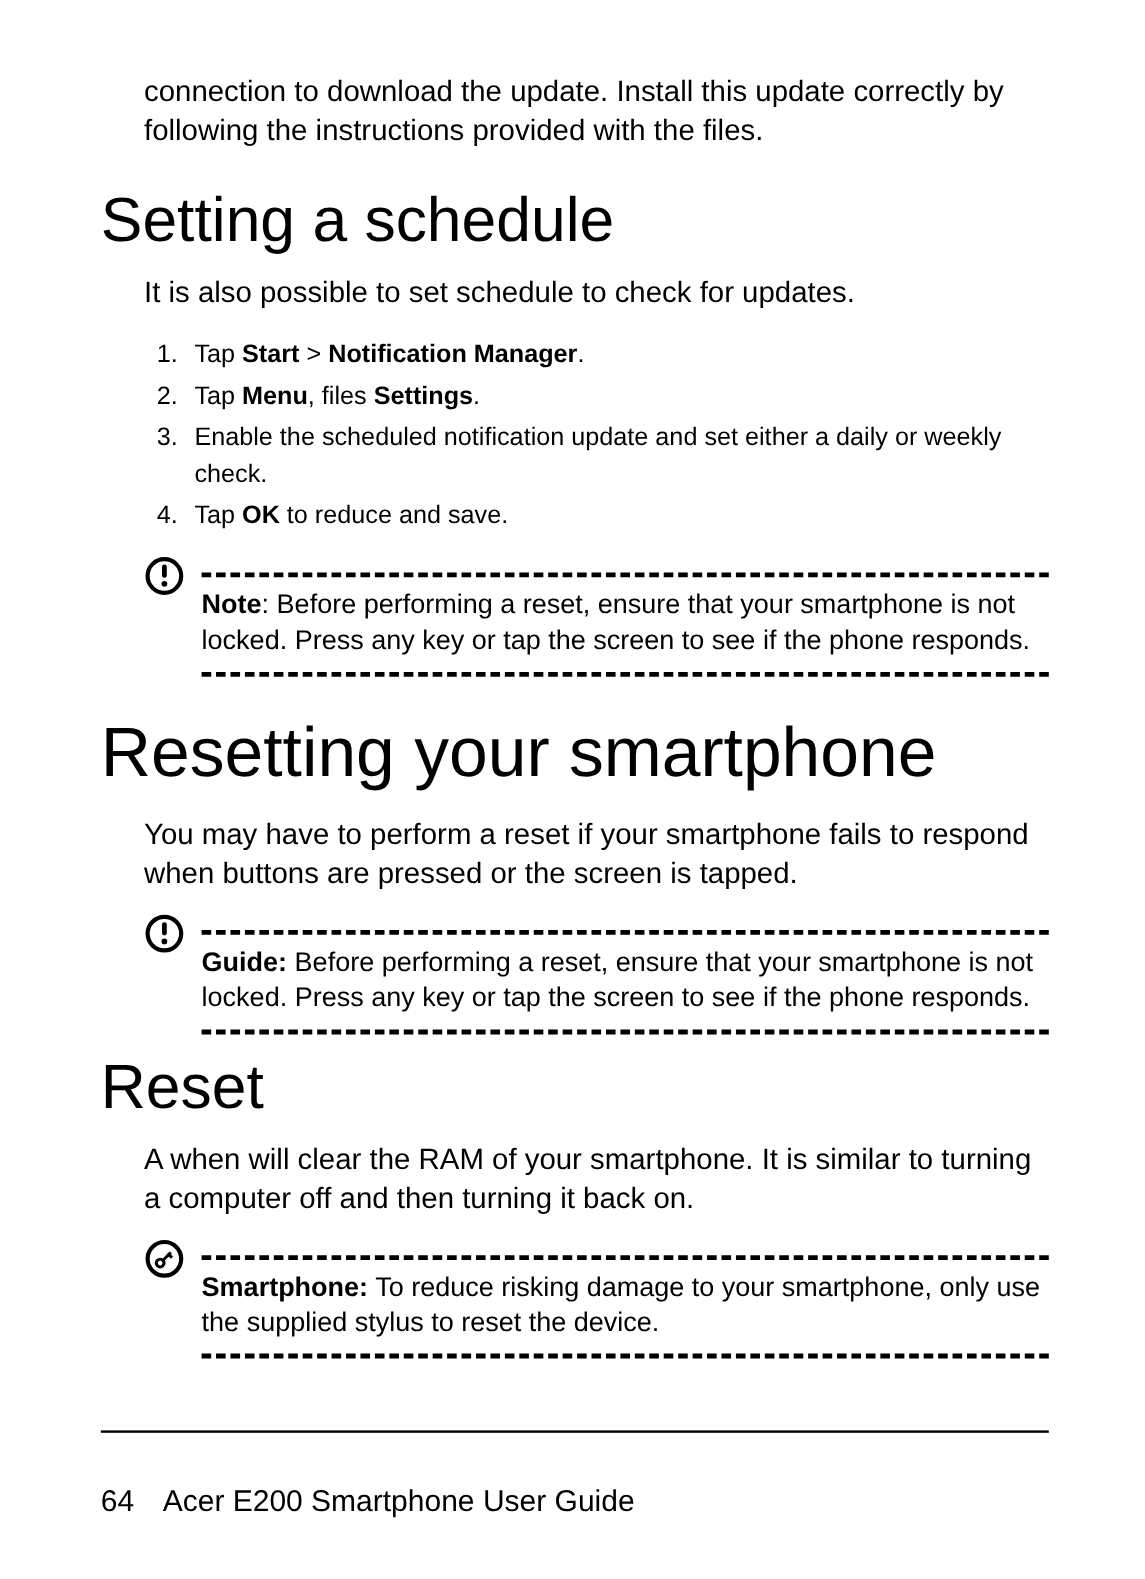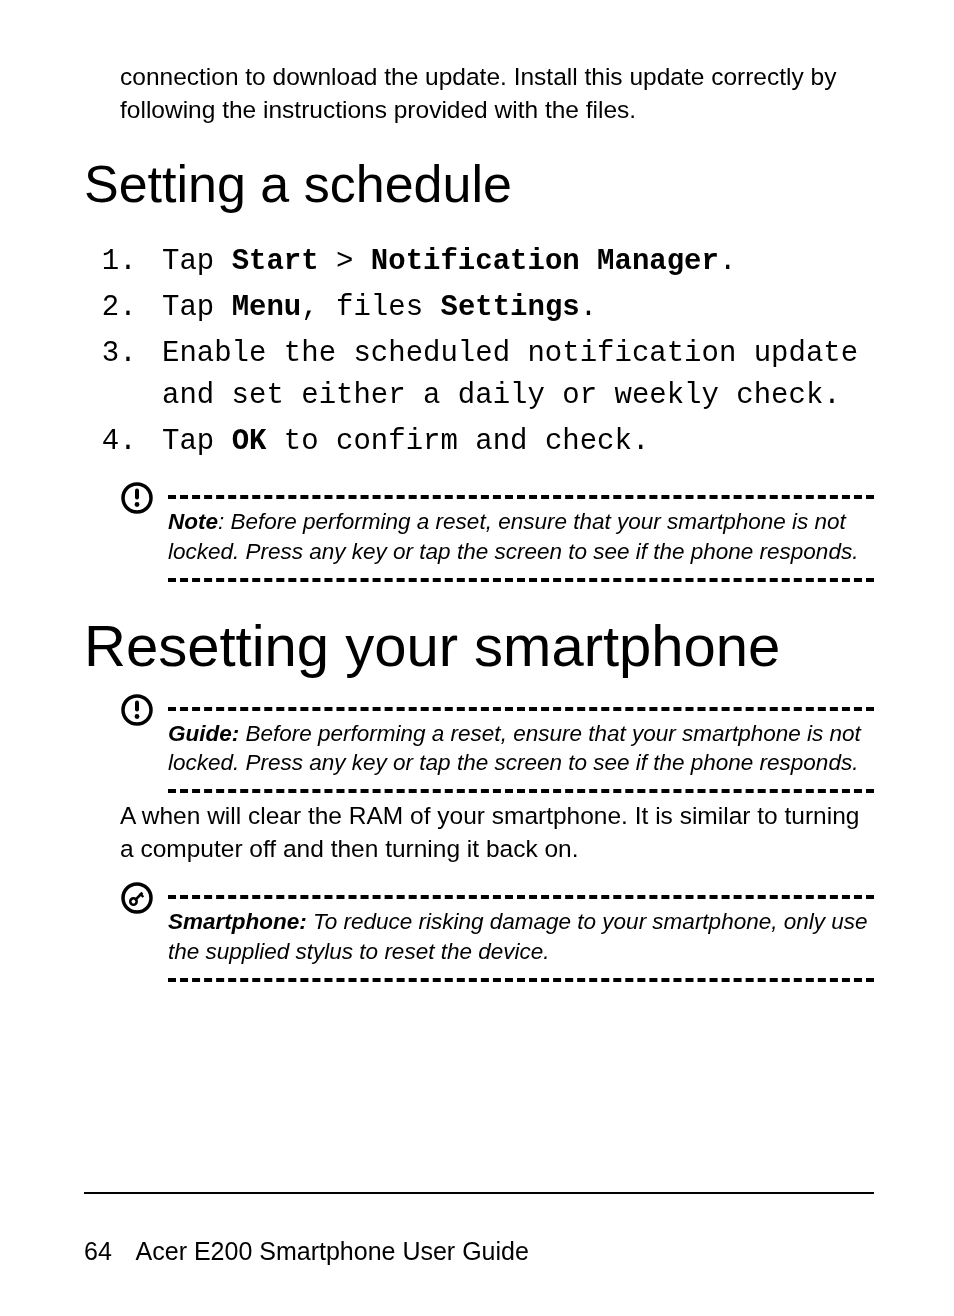--- a/index.html
+++ b/index.html
@@ -28,37 +28,35 @@
     font-weight: 400;
     margin: 8px 0 14px 0;
   }
   .h1 {
     font-size: 58px;
     font-weight: 400;
     margin: 24px 0 18px 0;
   }
   ol.steps {
     list-style: decimal;
-    margin: 13px 0 18px 36px;
+    margin: 0 0 18px 36px;
     padding-left: 34px;
-    font-size: 29px;
+    font-size: 21px;
     line-height: 1.45;
-    font-family: Liberation Mono, monospace;
   }
   ol.steps li {
     padding-left: 8px;
     margin-bottom: 4px;
   }
   ol.steps b { font-weight: 700; }
 
   .callout {
     margin: 0 0 0 36px;
     position: relative;
     padding-left: 48px;
-    font-style: italic;
   }
   .callout .icon {
     position: absolute;
     left: 0;
     top: -4px;
     width: 34px;
     height: 34px;
   }
   .callout .icon svg { width: 34px; height: 34px; }
   .callout .dashed { border: none; border-top: 4px dashed #000; margin: 10px 0 6px 0; }
@@ -71,64 +69,67 @@
   .footer-line .pnum { display: inline-block; min-width: 46px; margin-top: 31px; }
 </style>
 </head>
 <body>
 
 <div class="page">
 
   <p class="body-text">connection to download the update. Install this update correctly by following the instructions provided with the files.</p>
 
   <div class="h2">Setting a schedule</div>
+  <p class="body-text">It is also possible to set schedule to check for updates.</p>
 
   <ol class="steps">
     <li>
       <span>Tap </span><b>Start</b><span> &gt; </span><b>Notification Manager</b><span>.</span>
     </li>
     <li>
       <span>Tap </span><b>Menu</b><span>, files </span><b>Settings</b><span>.</span>
     </li>
     <li>
       <span>Enable the scheduled notification update and set either a daily or weekly check.</span>
     </li>
     <li>
-      <span>Tap </span><b>OK</b><span> to confirm and check.</span>
+      <span>Tap </span><b>OK</b><span> to reduce and save.</span>
     </li>
   </ol>
 
   <div class="callout">
     <span class="icon">
       <svg viewBox="0 0 34 34">
           <circle cx="17" cy="17" r="14" fill="none" stroke="#000" stroke-width="3.5"></circle>
           <rect x="15" y="7.5" width="4" height="11" rx="2" fill="#000"></rect>
           <circle cx="17" cy="23.5" r="2.4" fill="#000"></circle>
         </svg>
     </span>
     <hr class="dashed">
     <div class="text"><b>Note</b><span>: Before performing a reset, ensure that your smartphone is not locked. Press any key or tap the screen to see if the phone responds.</span></div>
     <hr class="dashed">
   </div>
 
   <div class="h1">Resetting your smartphone</div>
+  <p class="body-text">You may have to perform a reset if your smartphone fails to respond when buttons are pressed or the screen is tapped.</p>
 
   <div class="callout">
     <span class="icon">
       <svg viewBox="0 0 34 34">
           <circle cx="17" cy="17" r="14" fill="none" stroke="#000" stroke-width="3.5"></circle>
           <rect x="15" y="7.5" width="4" height="11" rx="2" fill="#000"></rect>
           <circle cx="17" cy="23.5" r="2.4" fill="#000"></circle>
         </svg>
     </span>
     <hr class="dashed">
     <div class="text"><b>Guide:</b><span> Before performing a reset, ensure that your smartphone is not locked. Press any key or tap the screen to see if the phone responds.</span></div>
     <hr class="dashed">
   </div>
 
+  <div class="h2">Reset</div>
   <p class="body-text">A when will clear the RAM of your smartphone. It is similar to turning a computer off and then turning it back on.</p>
 
   <div class="callout">
     <span class="icon">
       <svg viewBox="0 0 34 34">
           <circle cx="17" cy="17" r="14" fill="none" stroke="#000" stroke-width="3.5"></circle>
           <g transform="rotate(-45 17 17)">
             <circle cx="12" cy="17" r="3.2" fill="none" stroke="#000" stroke-width="2.6"></circle>
             <rect x="14.5" y="15.8" width="10" height="2.6" fill="#000"></rect>
             <rect x="21" y="15.8" width="2.4" height="5" fill="#000"></rect>

